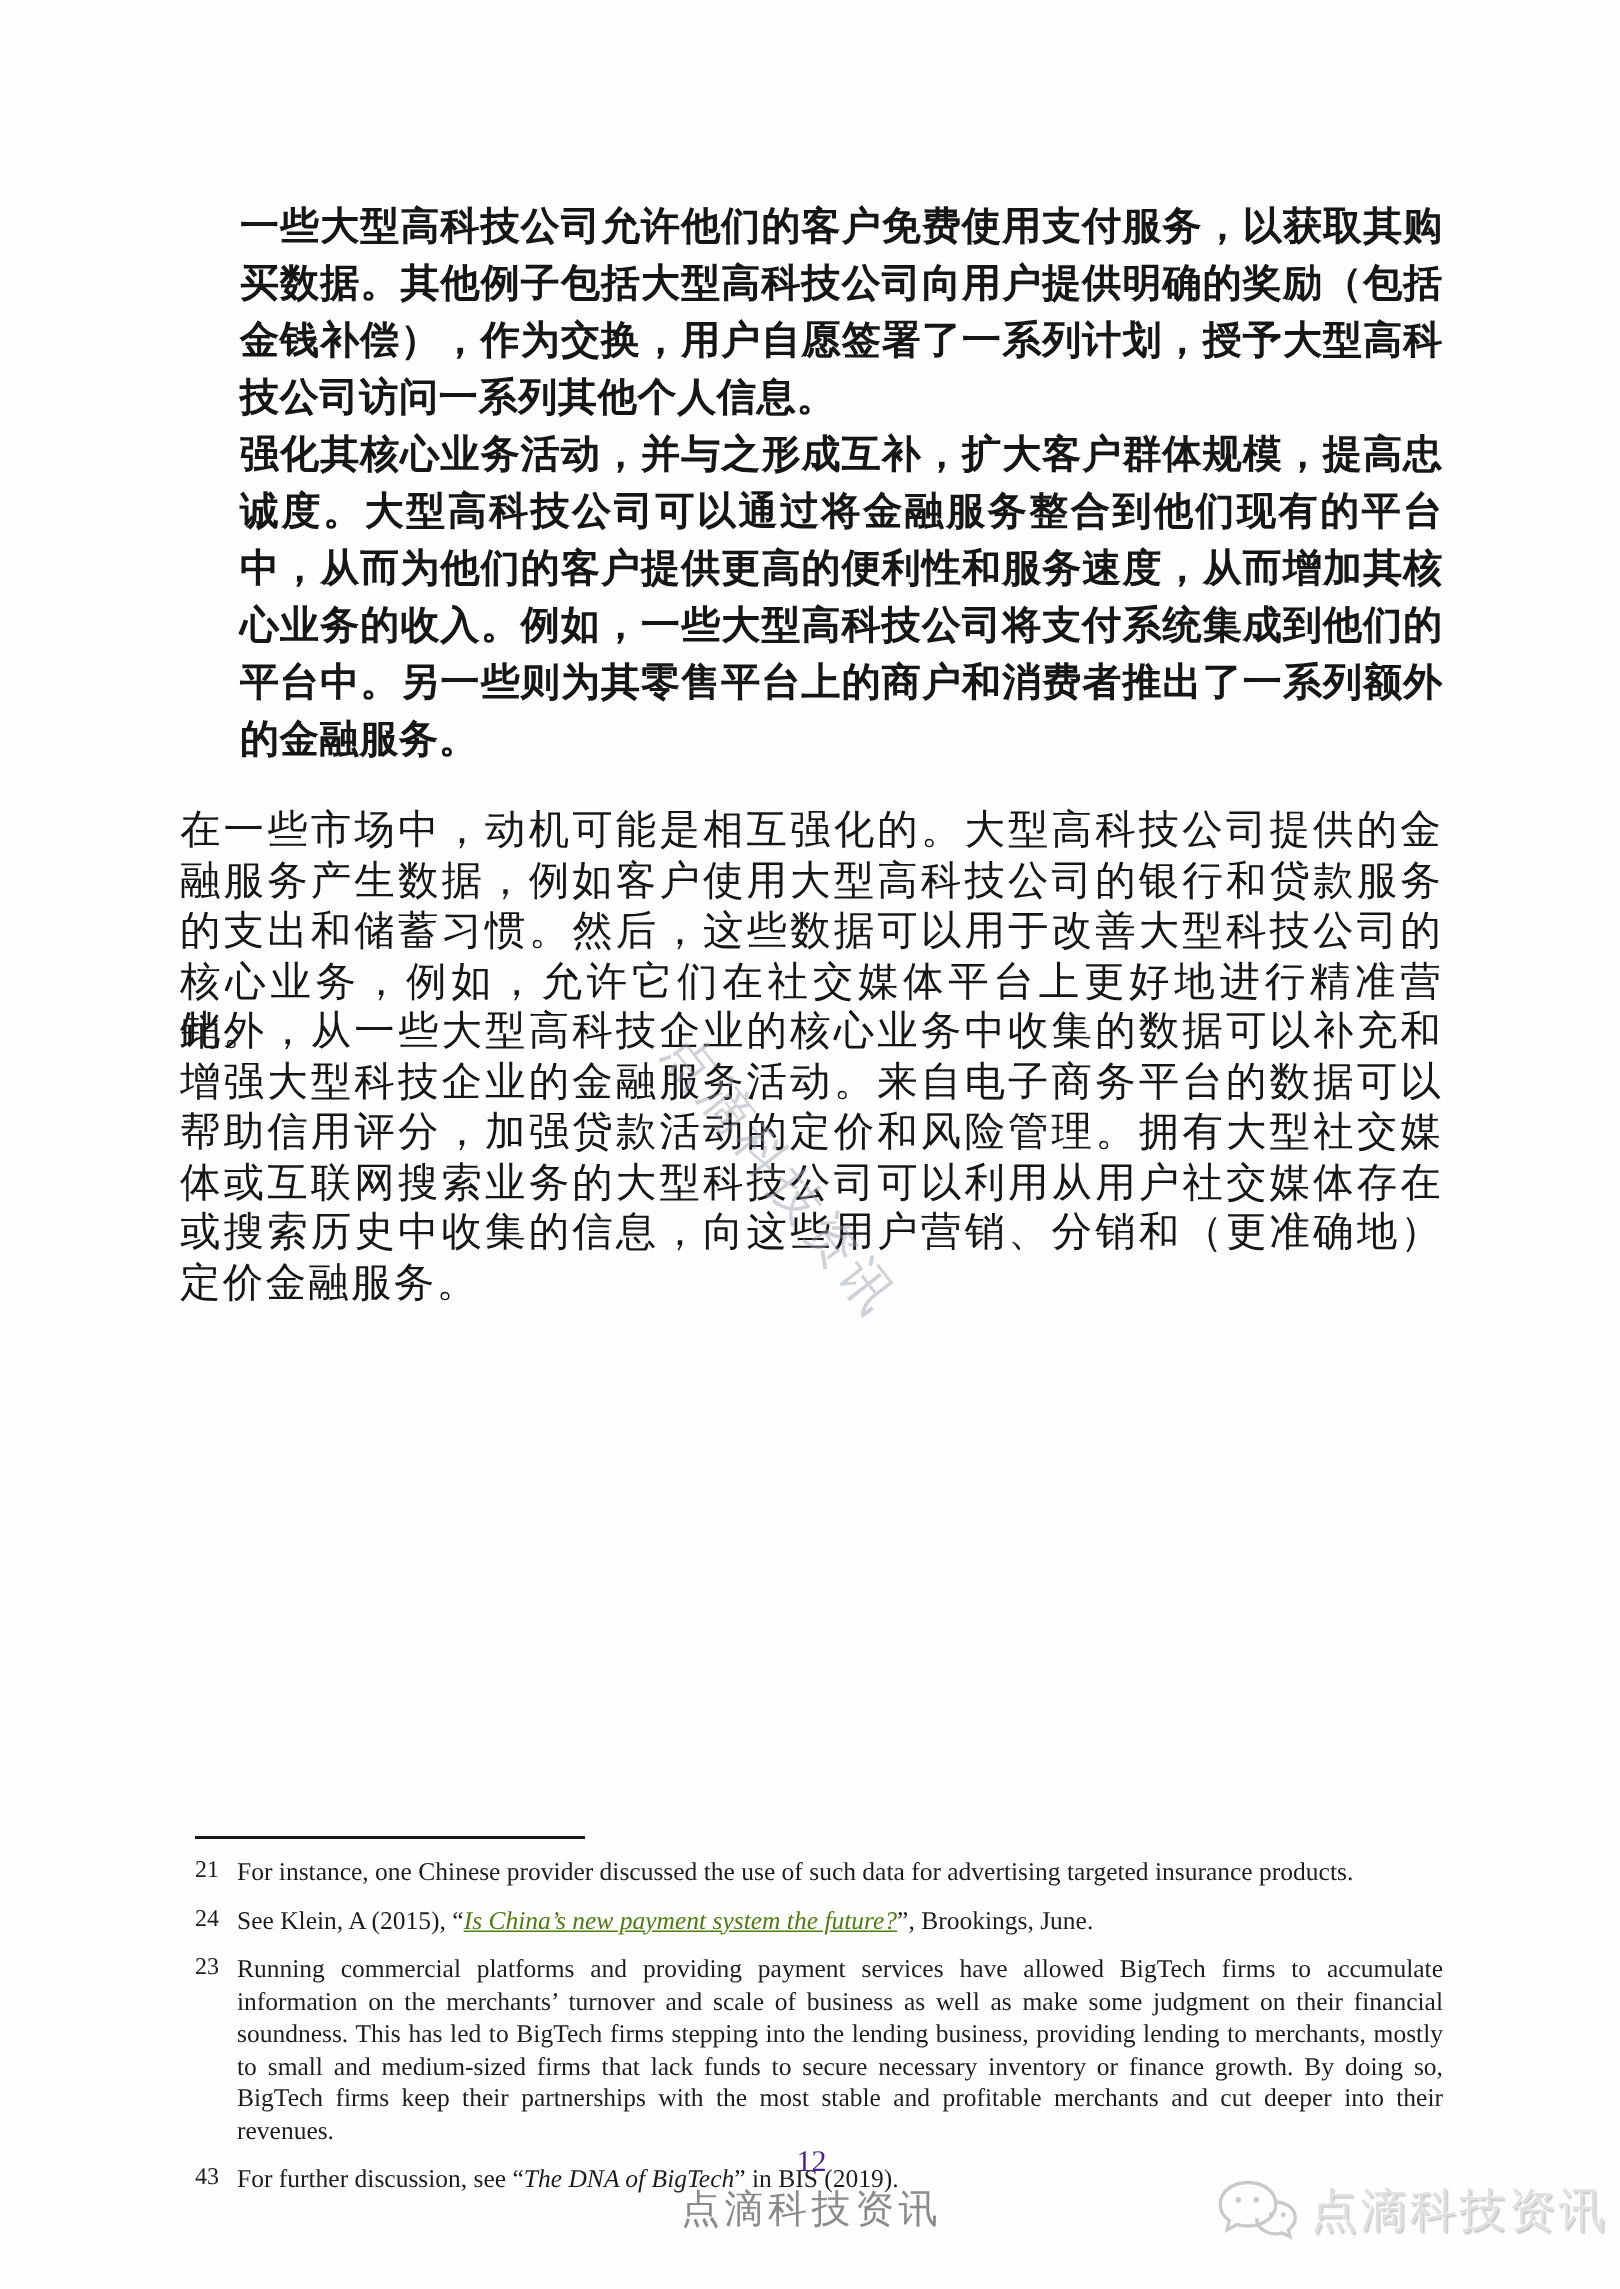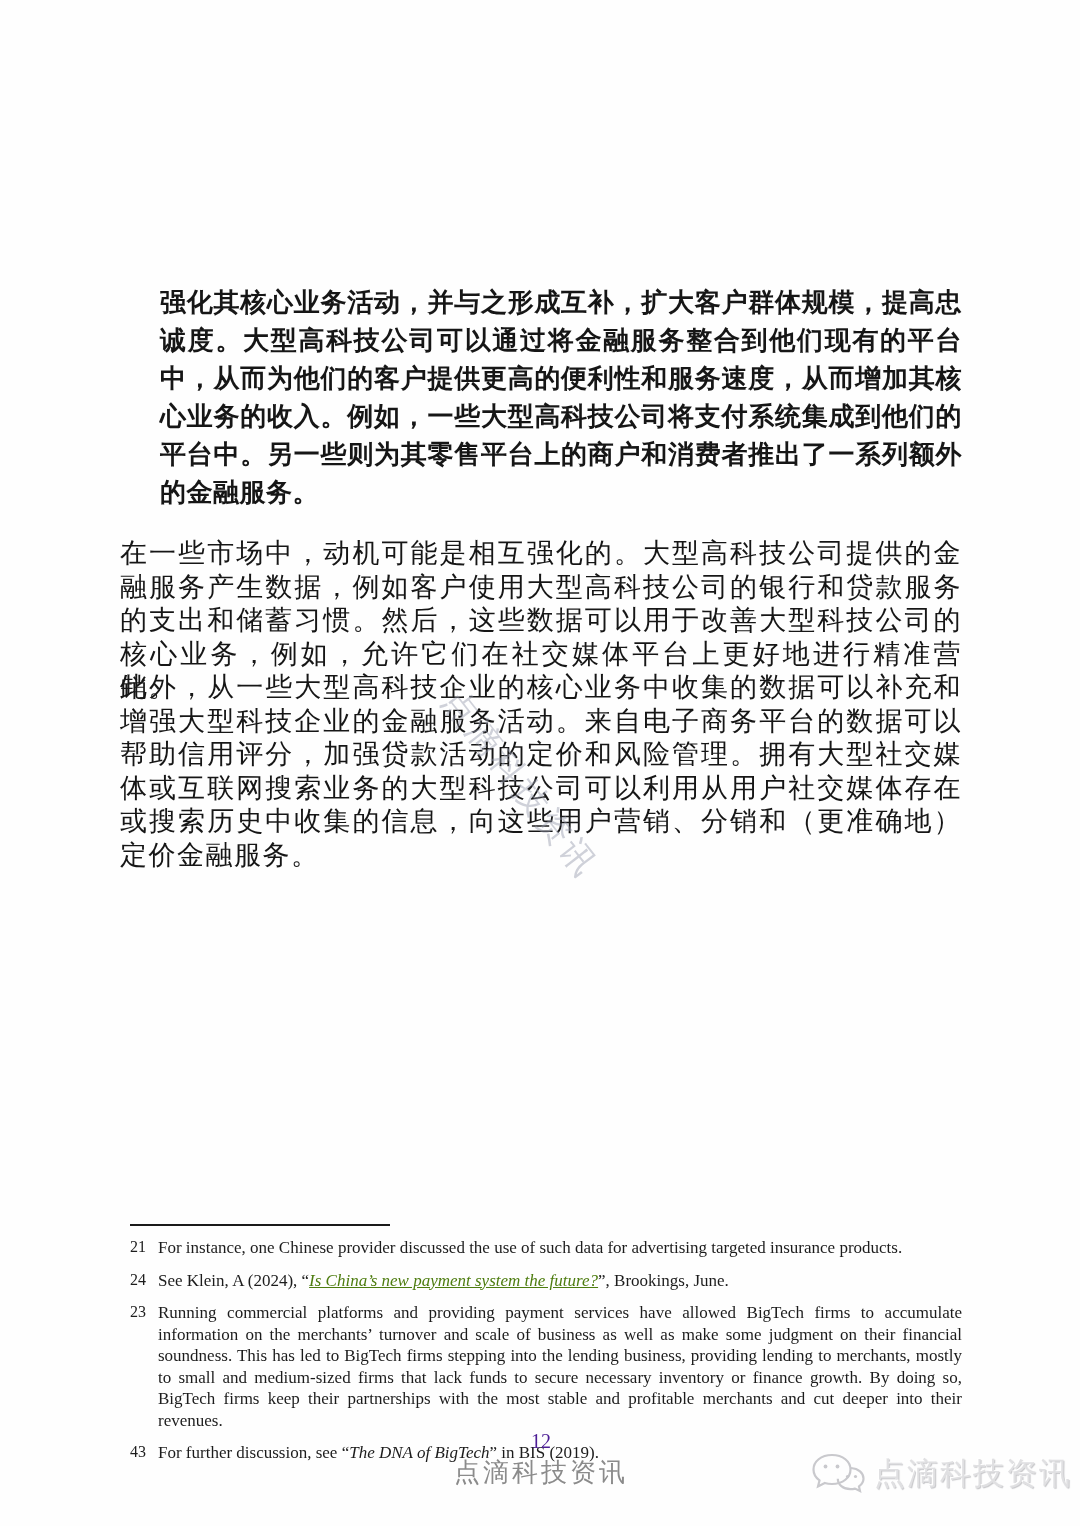--- a/index.html
+++ b/index.html
@@ -112,36 +112,37 @@
   }
   .logo-icon{width:56px;height:48px;display:block;}
 </style>
 </head>
 <body>
 
 <div class="page">
 
   <div class="watermark">点滴科技资讯</div>
 
+  <div class="para bold" id="para1">一些大型高科技公司允许他们的客户免费使用支付服务，以获取其购买数据。其他例子包括大型高科技公司向用户提供明确的奖励（包括金钱补偿），作为交换，用户自愿签署了一系列计划，授予大型高科技公司访问一系列其他个人信息。</div>
   <div class="para bold" id="para2">强化其核心业务活动，并与之形成互补，扩大客户群体规模，提高忠诚度。大型高科技公司可以通过将金融服务整合到他们现有的平台中，从而为他们的客户提供更高的便利性和服务速度，从而增加其核心业务的收入。例如，一些大型高科技公司将支付系统集成到他们的平台中。另一些则为其零售平台上的商户和消费者推出了一系列额外的金融服务。</div>
 
   <div class="para body" id="para3">在一些市场中，动机可能是相互强化的。大型高科技公司提供的金融服务产生数据，例如客户使用大型高科技公司的银行和贷款服务的支出和储蓄习惯。然后，这些数据可以用于改善大型科技公司的核心业务，例如，允许它们在社交媒体平台上更好地进行精准营销。</div>
   <div class="para body" id="para4">此外，从一些大型高科技企业的核心业务中收集的数据可以补充和增强大型科技企业的金融服务活动。来自电子商务平台的数据可以帮助信用评分，加强贷款活动的定价和风险管理。拥有大型社交媒体或互联网搜索业务的大型科技公司可以利用从用户社交媒体存在或搜索历史中收集的信息，向这些用户营销、分销和（更准确地）定价金融服务。</div>
 
   <div class="footnotes">
     <div class="fn-rule"></div>
 
     <div class="fn">
       <sup class="fn-num">21</sup>
       <span class="fn-body">For instance, one Chinese provider discussed the use of such data for advertising targeted insurance products.</span>
     </div>
 
     <div class="fn">
       <sup class="fn-num">24</sup>
-      <span class="fn-body"><span>See Klein, A (2024), “</span><a class="fn-link">Is China’s new payment system the future?</a><span>”, Brookings, June.</span></span>
+      <span class="fn-body"><span>See Klein, A (2015), “</span><a class="fn-link">Is China’s new payment system the future?</a><span>”, Brookings, June.</span></span>
     </div>
 
     <div class="fn">
       <sup class="fn-num">23</sup>
       <span class="fn-body">Running commercial platforms and providing payment services have allowed BigTech firms to accumulate information on the merchants’ turnover and scale of business as well as make some judgment on their financial soundness. This has led to BigTech firms stepping into the lending business, providing lending to merchants, mostly to small and medium-sized firms that lack funds to secure necessary inventory or finance growth. By doing so, BigTech firms keep their partnerships with the most stable and profitable merchants and cut deeper into their revenues.</span>
     </div>
 
     <div class="fn">
       <sup class="fn-num">43</sup>
       <span class="fn-body"><span>For further discussion, see “</span><span class="fn-italic">The DNA of BigTech</span><span>” in BIS (2019).</span></span>

